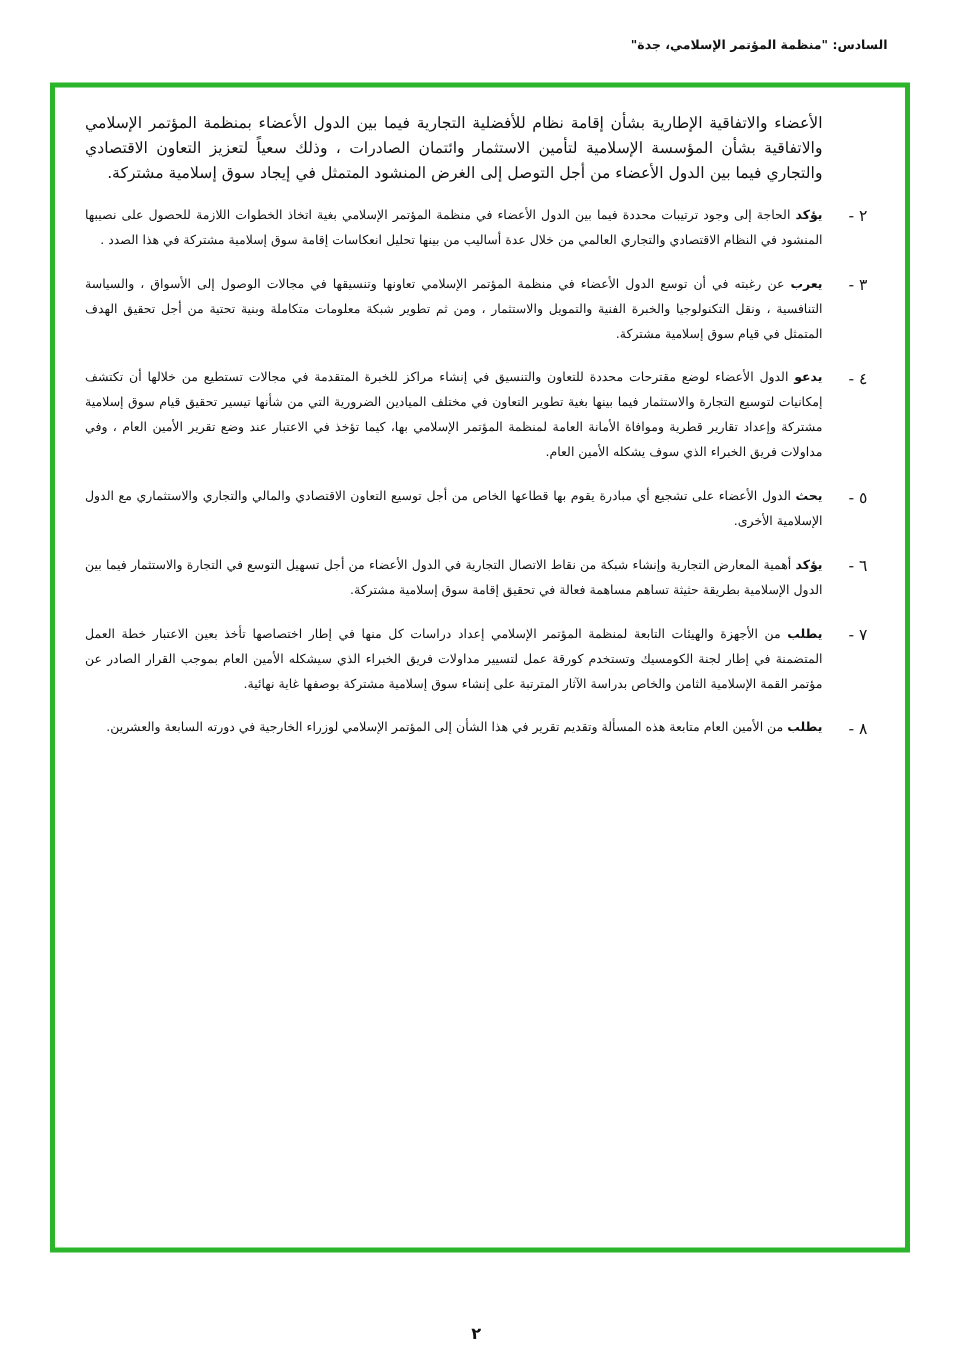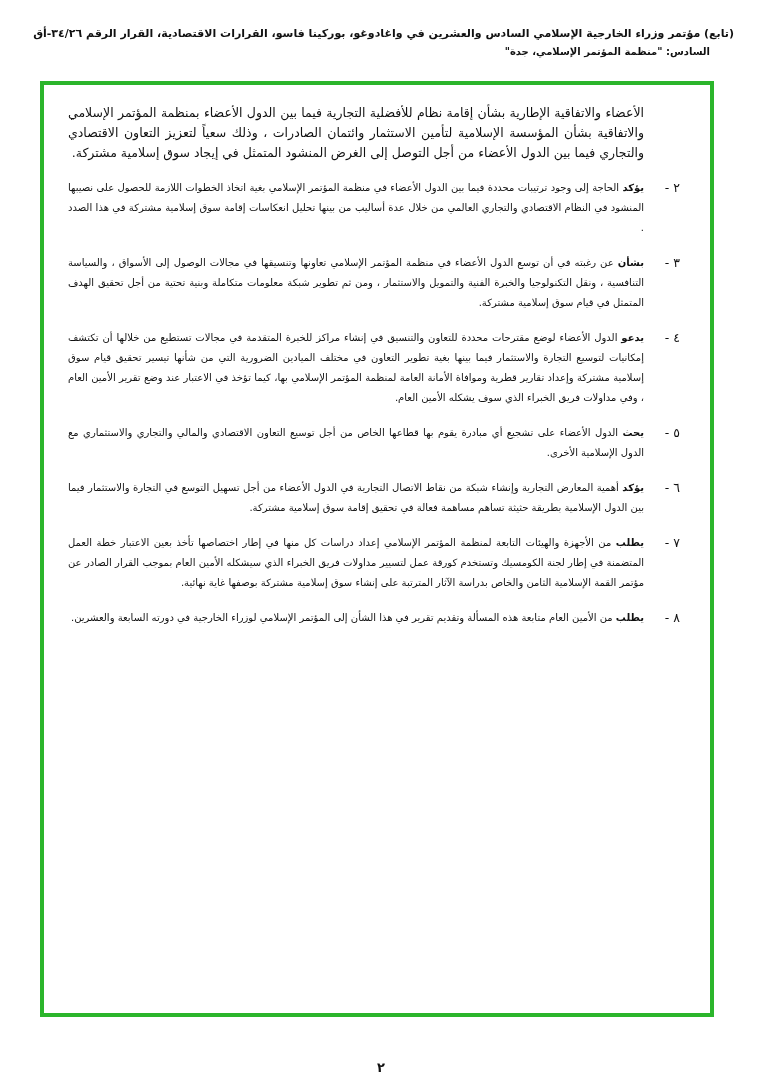--- a/index.html
+++ b/index.html
@@ -31,21 +31,21 @@
   }
   .header-line2 {
     font-size: 10px;
     font-weight: bold;
     text-align: right;
     margin-top: 5px;
     padding-right: 24px;
   }
   .content-frame {
     box-sizing: border-box;
-    margin: 24px 48px 0 40px;
+    margin: 24px 34px 0 40px;
     height: 936px;
     border: 4px solid #2bb52b;
     padding: 18px 30px 0 24px;
     overflow: hidden;
     direction: rtl;
   }
   .intro {
     margin: 0 36px 0 0;
     font-size: 12.5px;
     line-height: 20px;
@@ -88,39 +88,38 @@
     font-size: 13px;
     font-weight: bold;
   }
 </style>
 </head>
 <body>
 
 <div class="page">
 
   <div class="header">
-    <div class="header-line1">(تابع) مؤتمر وزراء الخارجية الإسلامي السادس والعشرين في واغادوغو، بوركينا فاسو، القرارات الاقتصادية، القرار الرقم ٣٤/٢٦-أق</div>
     <div class="header-line2">
       <span>السادس:</span>
       <span>"منظمة المؤتمر الإسلامي، جدة"</span>
     </div>
   </div>
 
   <div class="content-frame" style="border-color: rgb(43, 181, 43);">
 
     <p class="intro">الأعضاء والاتفاقية الإطارية بشأن إقامة نظام للأفضلية التجارية فيما بين الدول الأعضاء بمنظمة المؤتمر الإسلامي والاتفاقية بشأن المؤسسة الإسلامية لتأمين الاستثمار وائتمان الصادرات ، وذلك سعياً لتعزيز التعاون الاقتصادي والتجاري فيما بين الدول الأعضاء من أجل التوصل إلى الغرض المنشود المتمثل في إيجاد سوق إسلامية مشتركة.</p>
 
     <div class="item">
       <div class="num">٢ -</div>
       <p class="txt"><b>يؤكد</b> <span>الحاجة إلى وجود ترتيبات محددة فيما بين الدول الأعضاء في منظمة المؤتمر الإسلامي بغية اتخاذ الخطوات اللازمة للحصول على نصيبها المنشود في النظام الاقتصادي والتجاري العالمي من خلال عدة أساليب من بينها تحليل انعكاسات إقامة سوق إسلامية مشتركة في هذا الصدد .</span></p>
     </div>
 
     <div class="item">
       <div class="num">٣ -</div>
-      <p class="txt"><b>بشأن</b> <span>عن رغبته في أن توسع الدول الأعضاء في منظمة المؤتمر الإسلامي تعاونها وتنسيقها في مجالات الوصول إلى الأسواق ، والسياسة التنافسية ، ونقل التكنولوجيا والخبرة الفنية والتمويل والاستثمار ، ومن ثم تطوير شبكة معلومات متكاملة وبنية تحتية من أجل تحقيق الهدف المتمثل في قيام سوق إسلامية مشتركة.</span></p>
+      <p class="txt"><b>يعرب</b> <span>عن رغبته في أن توسع الدول الأعضاء في منظمة المؤتمر الإسلامي تعاونها وتنسيقها في مجالات الوصول إلى الأسواق ، والسياسة التنافسية ، ونقل التكنولوجيا والخبرة الفنية والتمويل والاستثمار ، ومن ثم تطوير شبكة معلومات متكاملة وبنية تحتية من أجل تحقيق الهدف المتمثل في قيام سوق إسلامية مشتركة.</span></p>
     </div>
 
     <div class="item">
       <div class="num">٤ -</div>
       <p class="txt"><b>يدعو</b> <span>الدول الأعضاء لوضع مقترحات محددة للتعاون والتنسيق في إنشاء مراكز للخبرة المتقدمة في مجالات تستطيع من خلالها أن تكتشف إمكانيات لتوسيع التجارة والاستثمار فيما بينها بغية تطوير التعاون في مختلف الميادين الضرورية التي من شأنها تيسير تحقيق قيام سوق إسلامية مشتركة وإعداد تقارير قطرية وموافاة الأمانة العامة لمنظمة المؤتمر الإسلامي بها، كيما تؤخذ في الاعتبار عند وضع تقرير الأمين العام ، وفي مداولات فريق الخبراء الذي سوف يشكله الأمين العام.</span></p>
     </div>
 
     <div class="item">
       <div class="num">٥ -</div>
       <p class="txt"><b>يحث</b> <span>الدول الأعضاء على تشجيع أي مبادرة يقوم بها قطاعها الخاص من أجل توسيع التعاون الاقتصادي والمالي والتجاري والاستثماري مع الدول الإسلامية الأخرى.</span></p>

